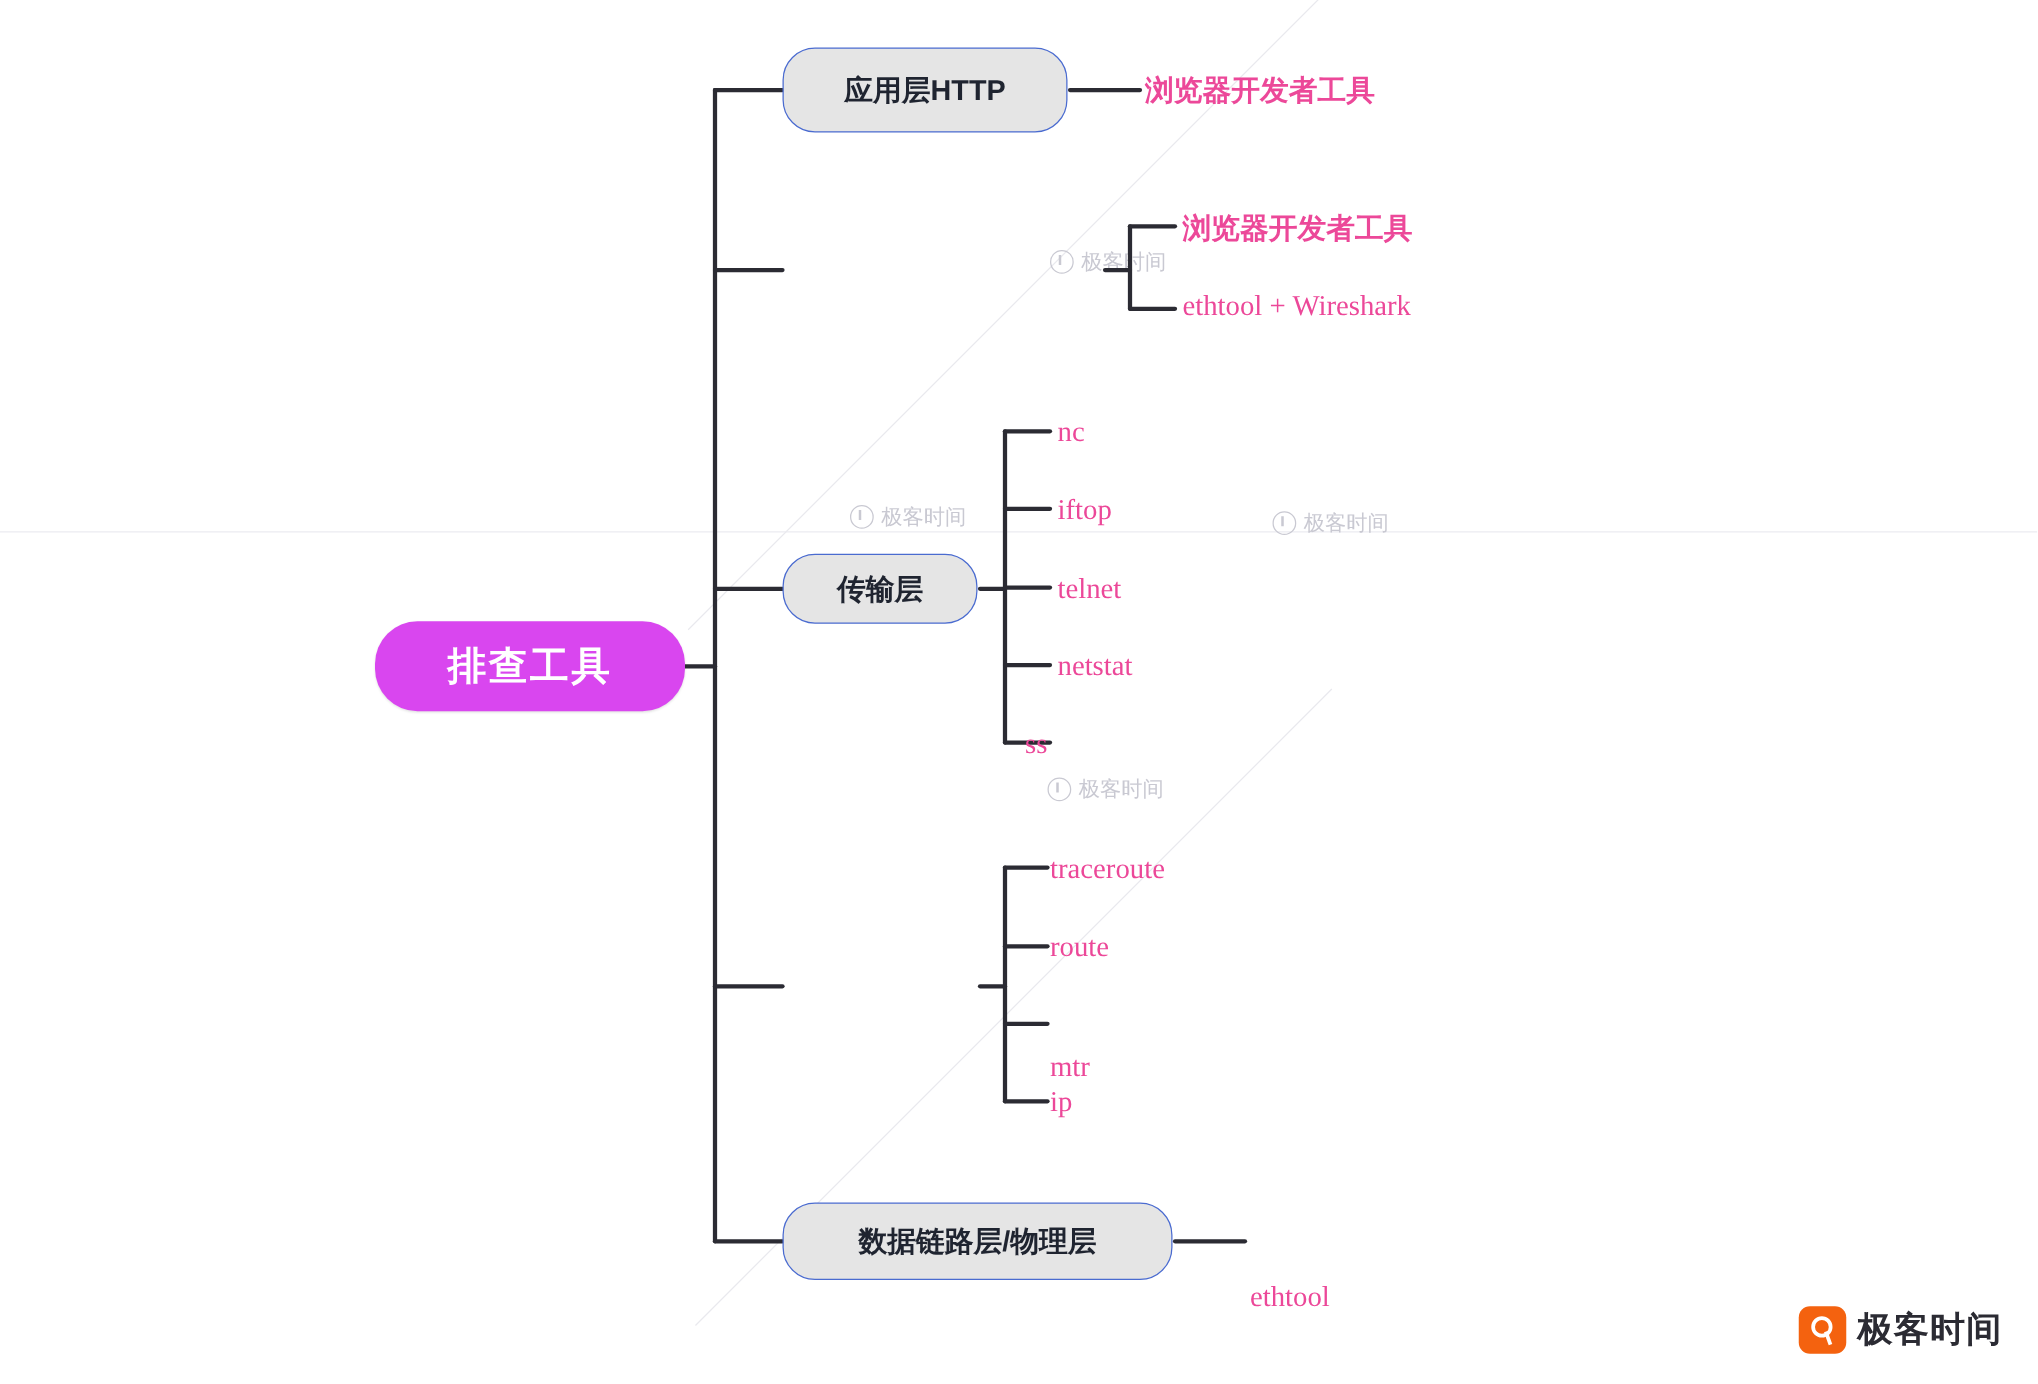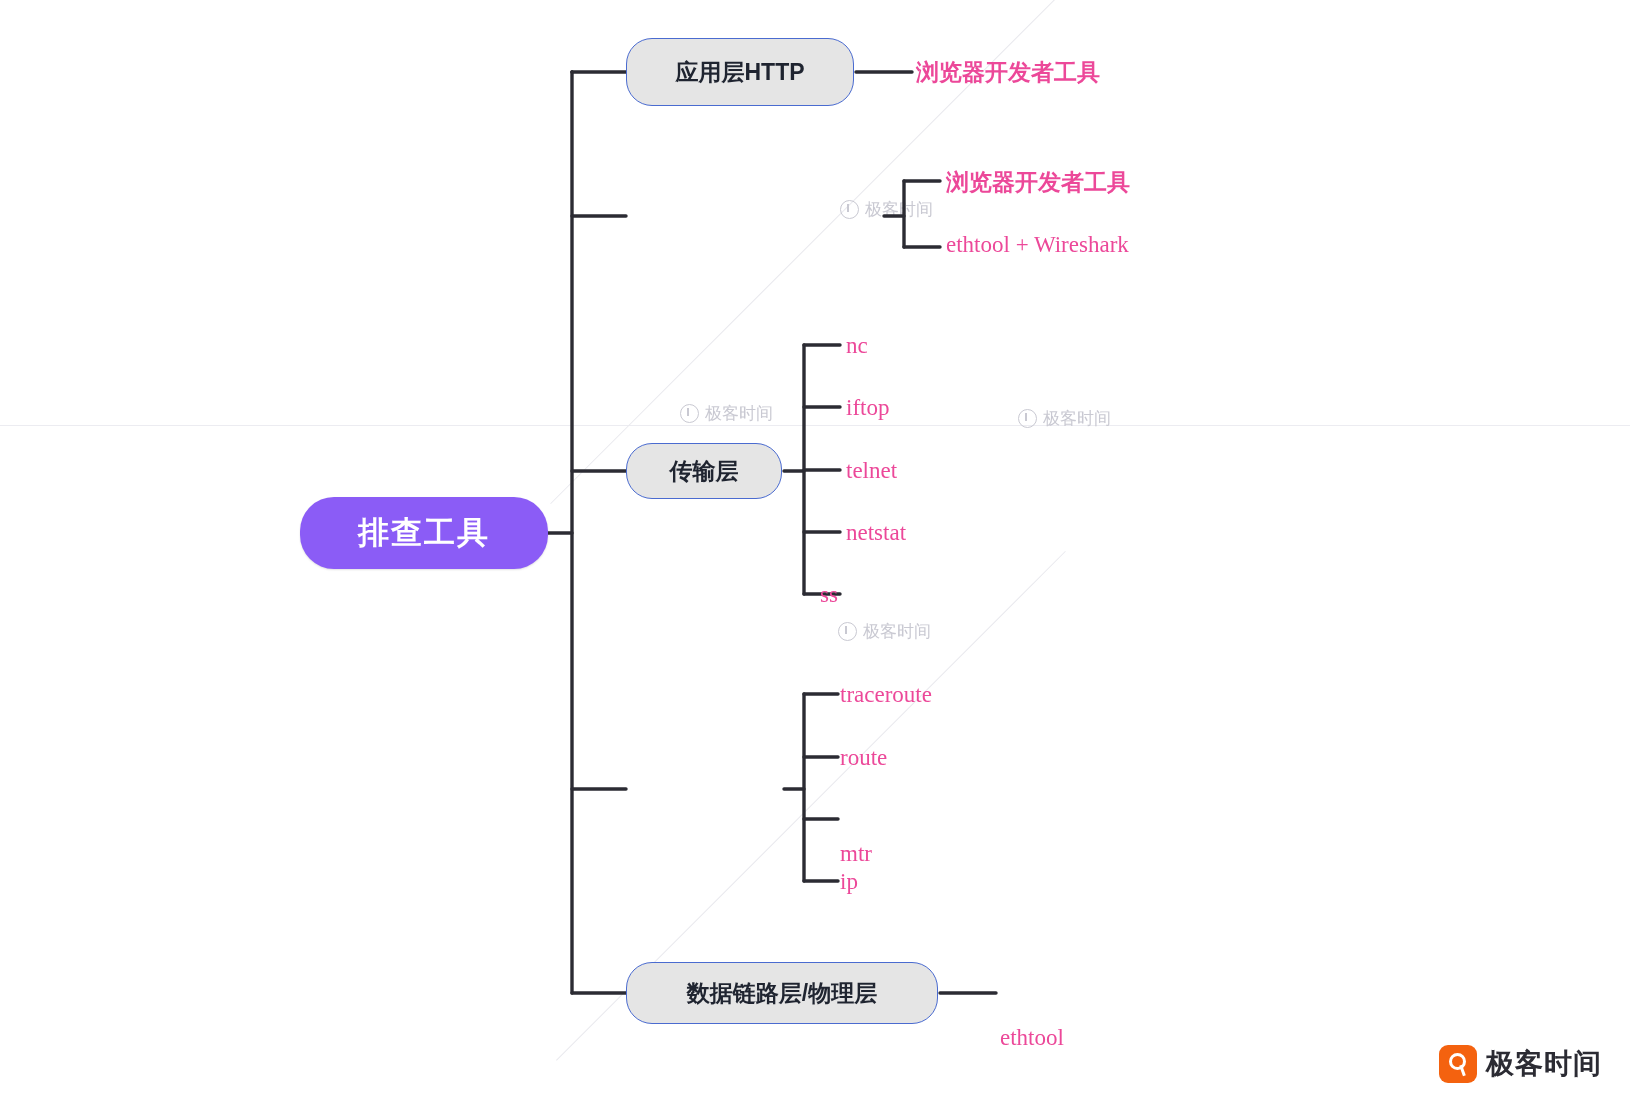--- a/index.html
+++ b/index.html
@@ -72,21 +72,21 @@
 
   .node {
     position: absolute;
     box-sizing: border-box;
     display: flex;
     align-items: center;
     justify-content: center;
     white-space: nowrap;
   }
   .root-node {
-    background: #8b5cf6;
+    background: #d946ef;
     color: #ffffff;
     border-radius: 34px;
     font-size: 31px;
     font-weight: bold;
     letter-spacing: 2px;
     box-shadow: 0 1px 2px rgba(0,0,0,0.12);
   }
   .layer-node {
     background: #e5e5e5;
     border: 1.6px solid #4a6bd0;

